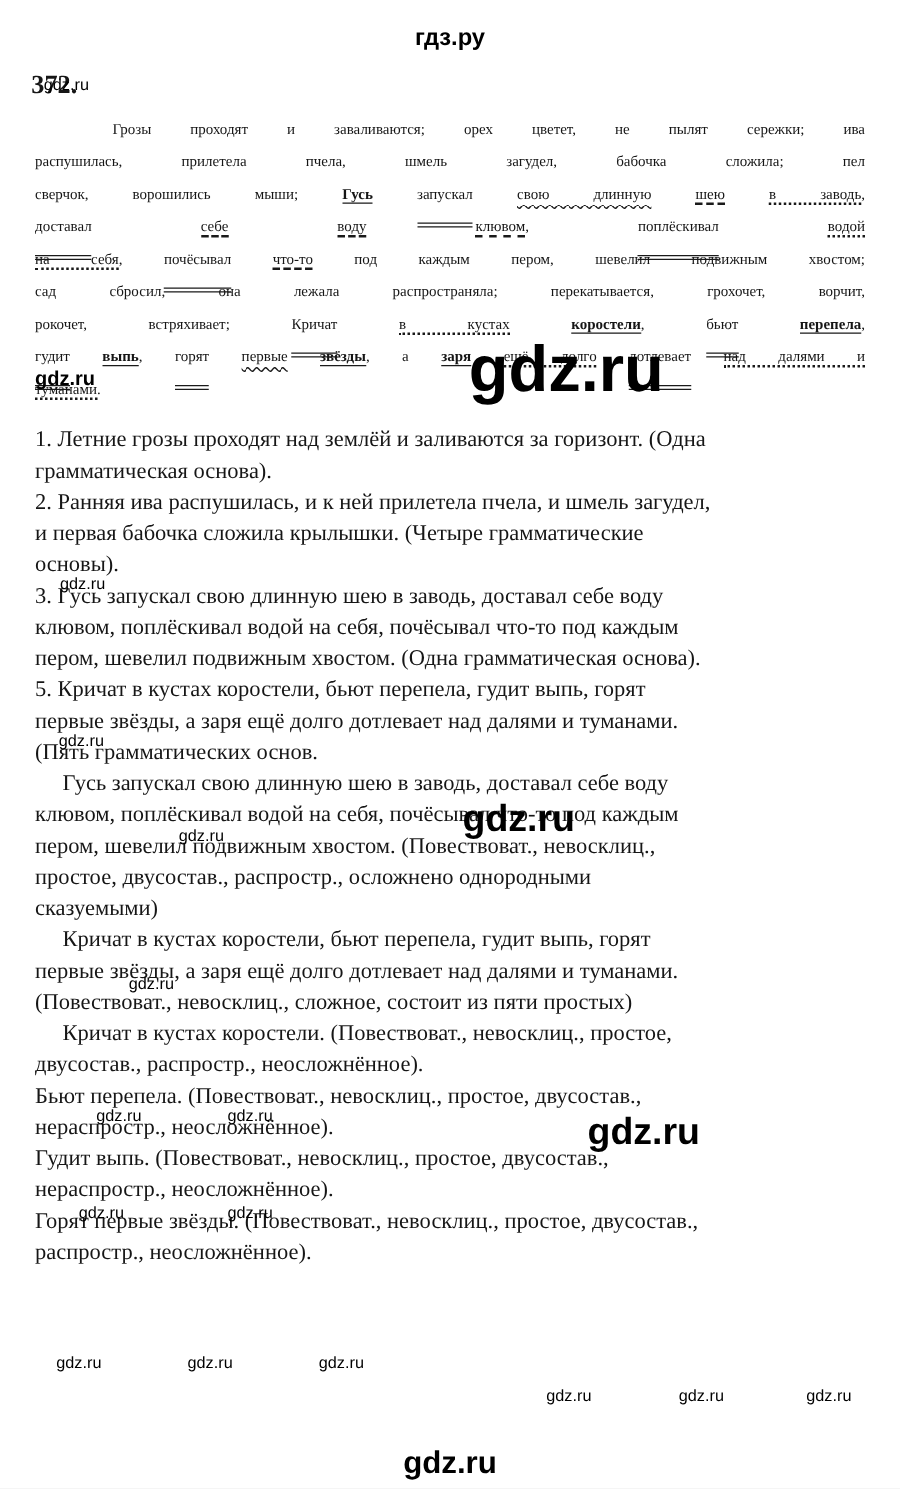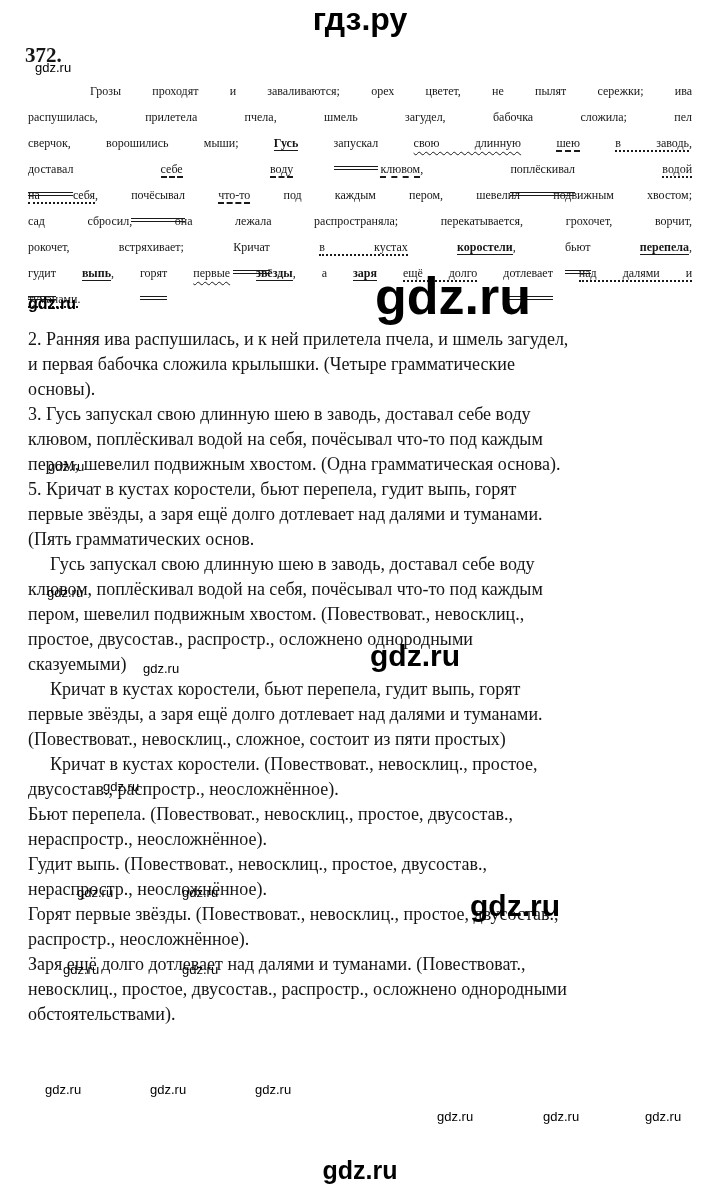--- a/index.html
+++ b/index.html
@@ -6,25 +6,25 @@
   .page{
     position:relative;
     width:720px;height:1191px;
     margin:0 auto;
     background:#ffffff;
     color:#161616;
     font-family:"Liberation Serif", serif;
     overflow:hidden;
   }
   .site-header{
-    margin:5px 0 0 0;
+    margin:17px 0 0 0;
     text-align:center;
     font-family:"Liberation Sans", sans-serif;
     font-weight:700;
-    font-size:32px;
+    font-size:19px;
     line-height:28px;
     color:#000;
   }
   .exercise-number{
     margin:11px 0 0 25px;
     font-weight:700;
     font-size:21px;
     line-height:22px;
   }
   .content{
@@ -81,30 +81,30 @@
   <div class="site-header">
     <span>гдз.ру</span>
   </div>
 
   <div class="exercise-number">372.</div>
 
   <div class="content">
     <p class="marked-paragraph">Грозы проходят и заваливаются; орех цветет, не пылят сережки; ива<br>распушилась, прилетела пчела, шмель загудел, бабочка сложила; пел<br>сверчок, ворошились мыши; <span class="u-s">Гусь</span> <span class="u-d">запускал</span> <span class="u-w">свою длинную</span> <span class="u-da">шею</span> <span class="u-dd">в заводь</span>,<br><span class="u-d">доставал</span> <span class="u-da">себе</span> <span class="u-da">воду</span> <span class="u-da">клювом</span>, <span class="u-d">поплёскивал</span> <span class="u-dd">водой</span><br><span class="u-dd">на себя</span>, <span class="u-d">почёсывал</span> <span class="u-da">что-то</span> под каждым пером, шевелил подвижным хвостом;<br>сад сбросил, она лежала распространяла; перекатывается, грохочет, ворчит,<br>рокочет, встряхивает; <span class="u-d">Кричат</span> <span class="u-dd">в кустах</span> <span class="u-s">коростели</span>, <span class="u-d">бьют</span> <span class="u-s">перепела</span>,<br><span class="u-d">гудит</span> <span class="u-s">выпь</span>, <span class="u-d">горят</span> <span class="u-w">первые</span> <span class="u-s">звёзды</span>, а <span class="u-s">заря</span> <span class="u-dd">ещё долго</span> <span class="u-d">дотлевает</span> <span class="u-dd">над далями и</span><br><span class="u-dd">туманами</span>.</p>
 
     <div id="analysis-section">
+        <p class="para">1. Летние грозы проходят над землёй и заливаются за горизонт. (Одна<br>грамматическая основа).</p>
         <p class="para">2. Ранняя ива распушилась, и к ней прилетела пчела, и шмель загудел,<br>и первая бабочка сложила крылышки. (Четыре грамматические<br>основы).</p>
         <p class="para">3. Гусь запускал свою длинную шею в заводь, доставал себе воду<br>клювом, поплёскивал водой на себя, почёсывал что-то под каждым<br>пером, шевелил подвижным хвостом. (Одна грамматическая основа).</p>
         <p class="para">5. Кричат в кустах коростели, бьют перепела, гудит выпь, горят<br>первые звёзды, а заря ещё долго дотлевает над далями и туманами.<br>(Пять грамматических основ.</p>
         <p class="para indent">Гусь запускал свою длинную шею в заводь, доставал себе воду<br>клювом, поплёскивал водой на себя, почёсывал что-то под каждым<br>пером, шевелил подвижным хвостом. (Повествоват., невосклиц.,<br>простое, двусостав., распростр., осложнено однородными<br>сказуемыми)</p>
         <p class="para indent">Кричат в кустах коростели, бьют перепела, гудит выпь, горят<br>первые звёзды, а заря ещё долго дотлевает над далями и туманами.<br>(Повествоват., невосклиц., сложное, состоит из пяти простых)</p>
         <p class="para indent">Кричат в кустах коростели. (Повествоват., невосклиц., простое,<br>двусостав., распростр., неосложнённое).</p>
         <p class="para">Бьют перепела. (Повествоват., невосклиц., простое, двусостав.,<br>нераспростр., неосложнённое).</p>
         <p class="para">Гудит выпь. (Повествоват., невосклиц., простое, двусостав.,<br>нераспростр., неосложнённое).</p>
         <p class="para">Горят первые звёзды. (Повествоват., невосклиц., простое, двусостав.,<br>распростр., неосложнённое).</p>
-        <p class="para">Заря ещё долго дотлевает над далями и туманами. (Повествоват.,<br>невосклиц., простое, двусостав., распростр., осложнено однородными<br>обстоятельствами).</p>
       </div>
   </div>
 
   <div id="wm-layer">
       <span class="wm wm-small" style="left: 35px; top: 61px;">gdz.ru</span>
       <span class="wm wm-big" style="left: 375px; top: 270px;">gdz.ru</span>
       <span class="wm wm-small-bold" style="left: 28px; top: 296px;">gdz.ru</span>
       <span class="wm wm-small" style="left: 48px; top: 460px;">gdz.ru</span>
       <span class="wm wm-small" style="left: 47px; top: 586px;">gdz.ru</span>
       <span class="wm wm-medium" style="left: 370px; top: 641px;">gdz.ru</span>

